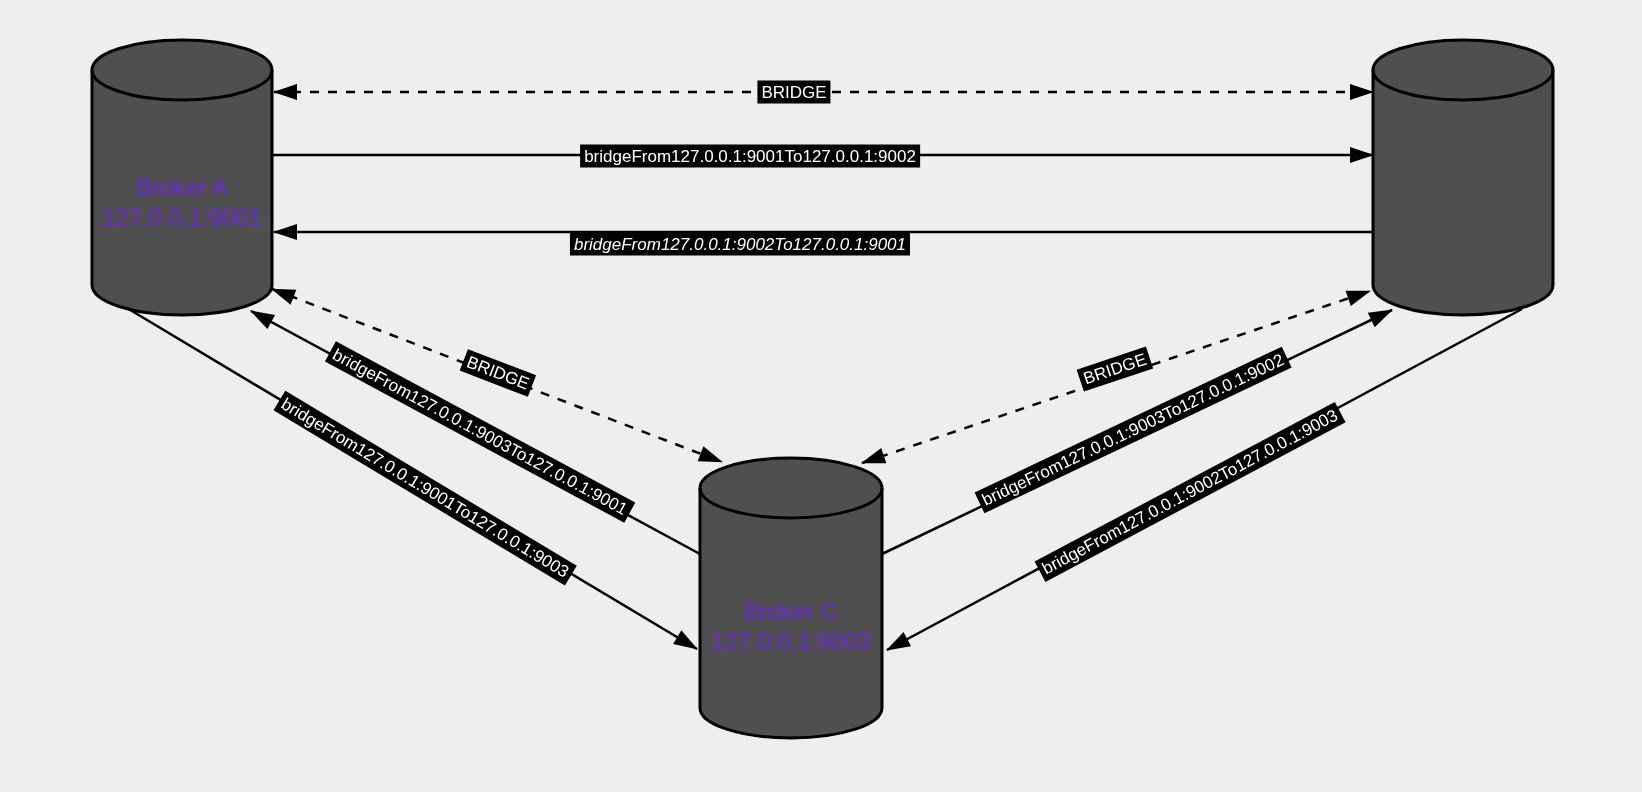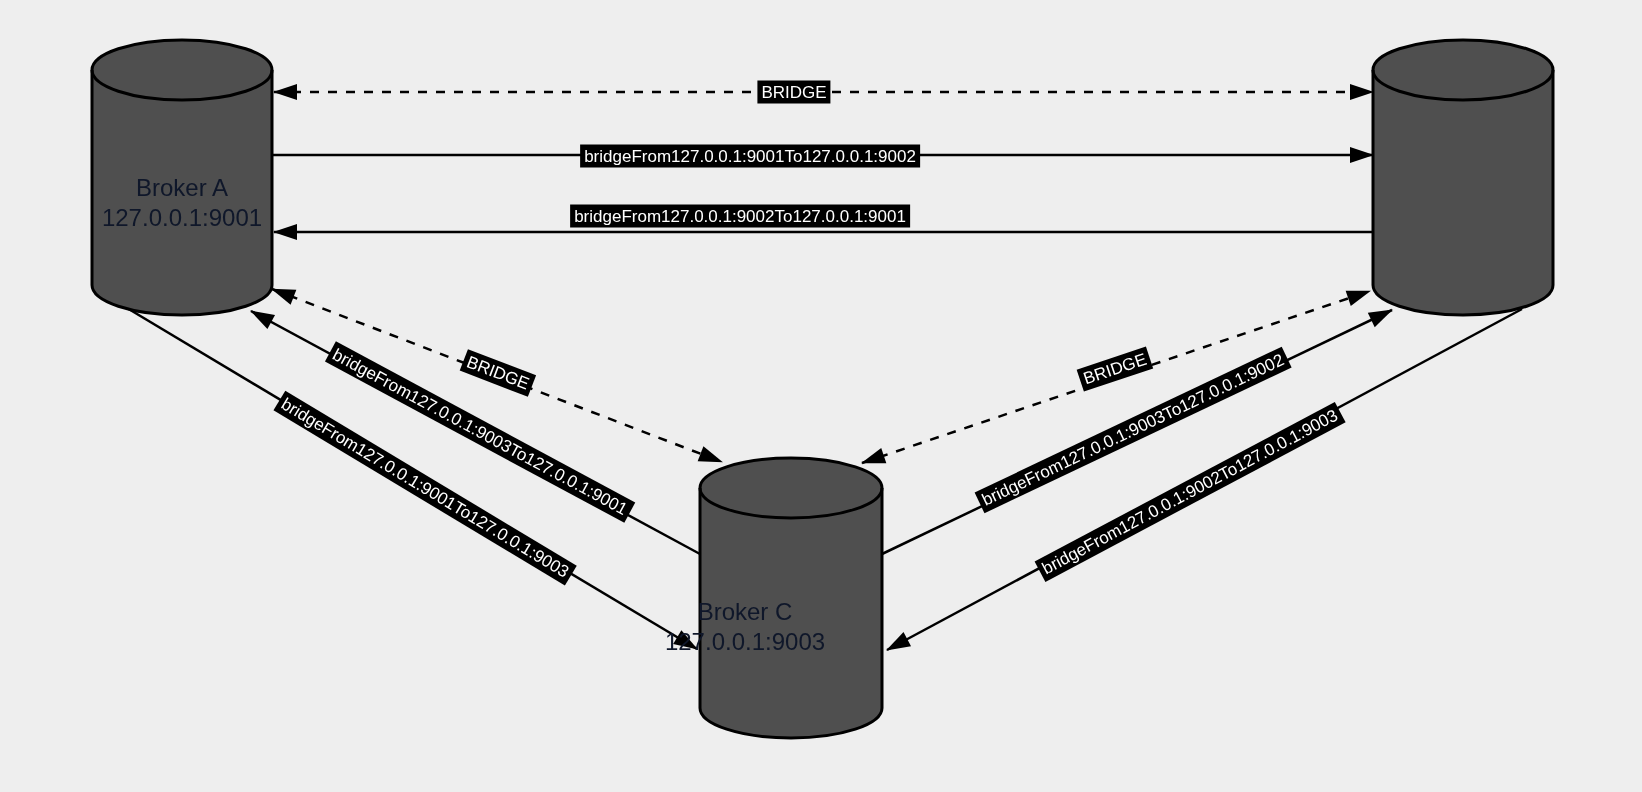--- a/index.html
+++ b/index.html
@@ -15,21 +15,21 @@
     background: #eeeeee;
     overflow: hidden;
   }
   .stage svg {
     position: absolute;
     inset: 0;
   }
   .node-label {
     position: absolute;
     transform: translate(-50%, -50%);
-    color: #0f172a;
+    color: #6d28d9;
     font-size: 24px;
     line-height: 30px;
     text-align: center;
     white-space: nowrap;
     pointer-events: none;
   }
   .edge-label {
     position: absolute;
     background: #000000;
     color: #ffffff;
@@ -77,28 +77,28 @@
     <g>
       <path d="M 700 488 A 91 30 0 0 1 882 488 L 882 708 A 91 30 0 0 1 700 708 Z" fill="#4f4f4f" stroke="#000" stroke-width="3"></path>
       <path d="M 700 488 A 91 30 0 0 0 882 488" fill="none" stroke="#000" stroke-width="3"></path>
     </g>
   </svg>
 
   <div class="node-label" style="left:182px; top:203px;">
     <div>Broker A</div>
     <div>127.0.0.1:9001</div>
   </div>
-  <div class="node-label" style="left:745px; top:627px;">
+  <div class="node-label" style="left:791px; top:627px;">
     <div>Broker C</div>
     <div>127.0.0.1:9003</div>
   </div>
 
   <div class="edge-label" style="left:794px;  top:92px;  transform:translate(-50%,-50%);">BRIDGE</div>
   <div class="edge-label" style="left:742px;  top:156px; transform:translate(-50%,-50%);margin-left:8px;">bridgeFrom127.0.0.1:9001To127.0.0.1:9002</div>
-  <div class="edge-label" style="left:740px;  top:216px; transform:translate(-50%,-50%);">bridgeFrom127.0.0.1:9002To127.0.0.1:9001</div>
+  <div class="edge-label" style="left:740px;  top:244px; transform:translate(-50%,-50%);font-style:italic;">bridgeFrom127.0.0.1:9002To127.0.0.1:9001</div>
 
   <div class="edge-label" style="left:498px;  top:373px; transform:translate(-50%,-50%) rotate(21deg);">BRIDGE</div>
   <div class="edge-label" style="left:480px;  top:432px; transform:translate(-50%,-50%) rotate(28.3deg);">bridgeFrom127.0.0.1:9003To127.0.0.1:9001</div>
   <div class="edge-label" style="left:425px;  top:488px; transform:translate(-50%,-50%) rotate(31deg);">bridgeFrom127.0.0.1:9001To127.0.0.1:9003</div>
 
   <div class="edge-label" style="left:1115px; top:369px; transform:translate(-50%,-50%) rotate(-18.4deg);">BRIDGE</div>
   <div class="edge-label" style="left:1133px; top:430px; transform:translate(-50%,-50%) rotate(-25.4deg);">bridgeFrom127.0.0.1:9003To127.0.0.1:9002</div>
   <div class="edge-label" style="left:1190px; top:492px; transform:translate(-50%,-50%) rotate(-28deg);">bridgeFrom127.0.0.1:9002To127.0.0.1:9003</div>
 
 </div>

